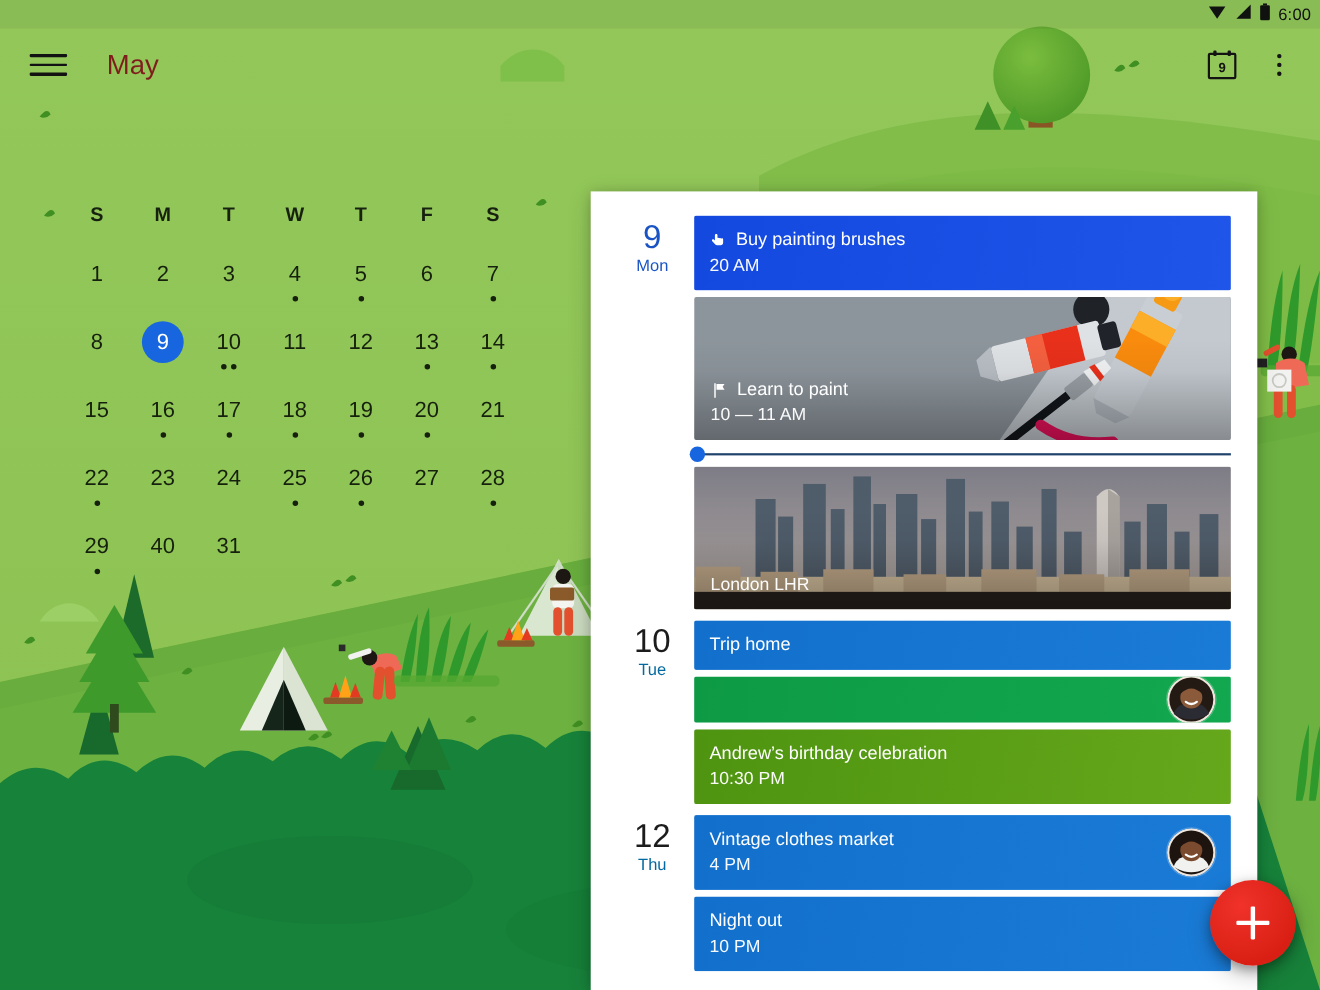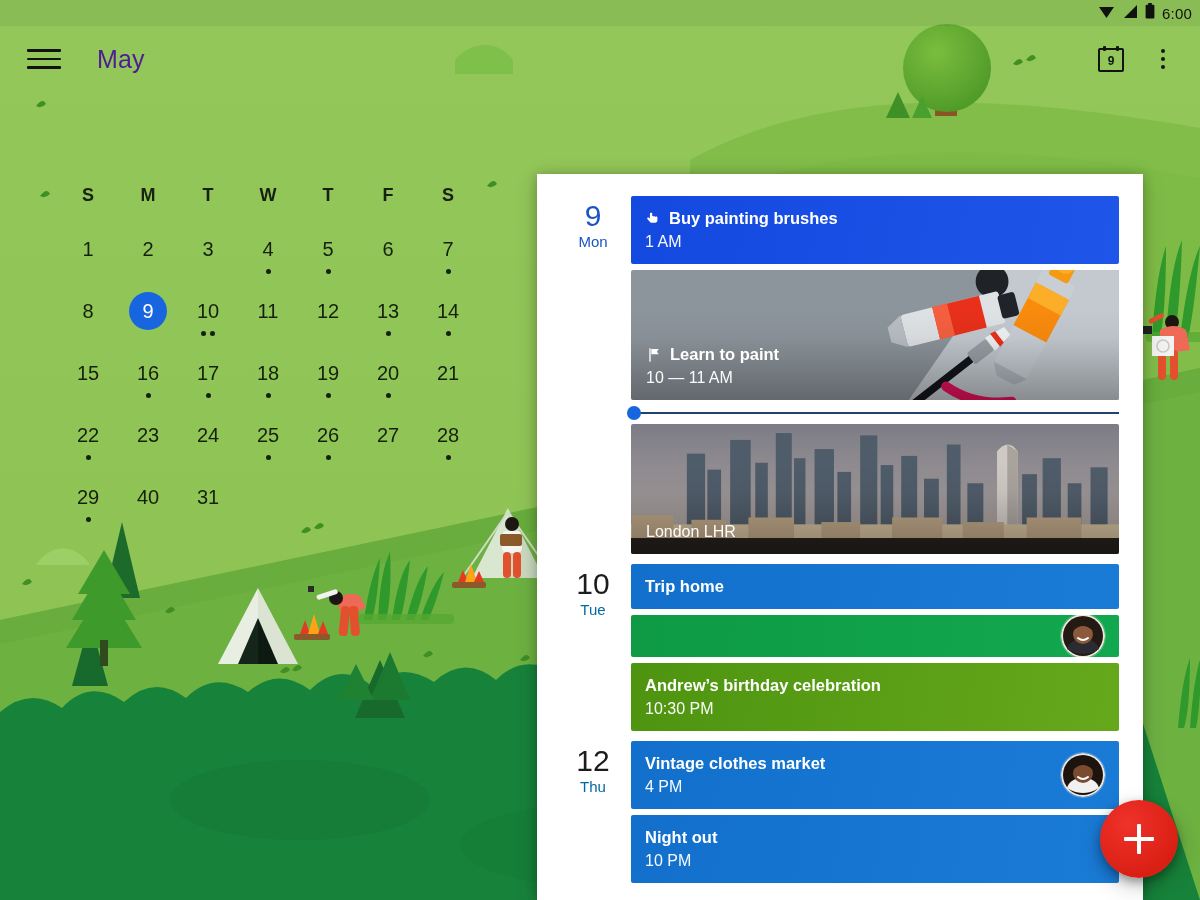--- a/index.html
+++ b/index.html
@@ -27,21 +27,21 @@
 
   
   .appbar {
     position: absolute; top: 26px; left: 0; width: 1200px; height: 66px;
     display: flex; align-items: center; z-index: 35;
   }
   .hamburger { width: 34px; height: 26px; margin-left: 27px; cursor: pointer;
     display: flex; flex-direction: column; justify-content: space-between; padding: 3px 0; }
   .hamburger span { display: block; height: 2.6px; background: #121212; border-radius: 1px; }
   .appbar-title {
-    margin-left: 36px; font-size: 25px; font-weight: 500; color: #4c1d95; letter-spacing: .1px;
+    margin-left: 36px; font-size: 25px; font-weight: 500; color: #7f1d1d; letter-spacing: .1px;
   }
   .appbar-right { margin-left: auto; display: flex; align-items: center; gap: 6px; padding-right: 14px; }
   .icon-btn { width: 46px; height: 46px; display: flex; align-items: center; justify-content: center; cursor: pointer; border-radius: 50%; }
   .today-ico { position: relative; width: 26px; height: 26px; }
   .today-ico .frame { position: absolute; inset: 2px 0 0 0; border: 2.4px solid #131313; border-radius: 2px; }
   .today-ico .nub { position: absolute; top: 0; width: 3px; height: 5px; background: #131313; border-radius: 1px; }
   .today-ico .nub.l { left: 5px; } .today-ico .nub.r { right: 5px; }
   .today-ico .num { position: absolute; left: 0; right: 0; top: 9px; text-align: center;
     font-size: 12px; font-weight: 700; color: #131313; line-height: 13px; }
   .kebab { display: flex; flex-direction: column; gap: 3.6px; align-items: center; }
@@ -81,21 +81,21 @@
   .day-num { font-size: 30px; line-height: 32px; color: #1c1c1c; font-weight: 400; }
   .day-dow { font-size: 15px; color: #0369a1; margin-top: 1px; }
   .day-block.is-today .day-num,
   .day-block.is-today .day-dow { color: #1a54c4; }
   .day-events { flex: 1; display: flex; flex-direction: column; gap: 6px; min-width: 0; }
 
   .ev {
     position: relative; border-radius: 2px; overflow: hidden;
     padding: 12px 14px; cursor: pointer; color: #fff; min-height: 42px;
   }
-  .ev .ev-title { font-size: 16.5px; font-weight: 700; line-height: 21px; display: flex; align-items: center; gap: 8px; }
+  .ev .ev-title { font-size: 16.5px; font-weight: 400; line-height: 21px; display: flex; align-items: center; gap: 8px; }
   .ev .ev-sub { font-size: 16px; font-weight: 400; line-height: 21px; margin-top: 2px; opacity: .97; }
   .ev.tall { min-height: 130px; display: flex; flex-direction: column; justify-content: flex-end; padding-left: 15px; }
   .ev .ev-art { position: absolute; inset: 0; z-index: 0; }
   .ev .ev-text { position: relative; z-index: 2; }
   .ev .scrim { position: absolute; inset: 0; z-index: 1;
     background: linear-gradient(to top, rgba(0,0,0,0.30) 0%, rgba(0,0,0,0.04) 48%, rgba(0,0,0,0) 70%); }
   .avatar {
     position: absolute; right: 14px; top: 50%; transform: translateY(-50%);
     width: 44px; height: 44px; border-radius: 50%; overflow: hidden; z-index: 3;
     box-shadow: 0 0 0 1px rgba(255,255,255,.25);
@@ -532,21 +532,21 @@
           <div class="day-gutter">
             <div class="day-num">9</div>
             <div class="day-dow">Mon</div>
           </div>
           <div class="day-events">
             <div class="ev"><span class="ev-art" style="background:linear-gradient(100deg,#1449e0,#1f55e8)"></span><span class="ev-text"><span class="ev-title">
                   <span class="ev-ico"><svg width="16" height="16" viewBox="0 0 24 24" fill="#fff">
                       <path d="M9 2.5c-.9 0-1.6.7-1.6 1.6v7.3L6 10.2c-.7-.7-1.8-.6-2.4.1-.5.7-.4 1.6.2 2.2l4.1 4.3c.6.6 1.4 1 2.3 1h5c1.9 0 3.4-1.5 3.4-3.4v-4.6c0-.8-.7-1.5-1.5-1.5-.5 0-.9.2-1.2.6-.2-.6-.8-1-1.4-1-.5 0-.9.2-1.2.5-.3-.5-.8-.8-1.4-.8-.4 0-.7.1-1 .3V4.1c0-.9-.7-1.6-1.6-1.6z"></path>
                     </svg></span>
                   <span>Buy painting brushes</span>
-                </span><div class="ev-sub">1 AM</div></span></div>
+                </span><div class="ev-sub">20 AM</div></span></div>
             <div class="ev tall">
               <span class="ev-art"><svg width="100%" height="100%" viewBox="0 0 446 130" preserveAspectRatio="xMidYMid slice">
                   <rect width="446" height="130" fill="#8d959c"></rect>
                   <path d="M250 130 L340 0 L446 0 L446 130 Z" fill="#c3c9cf"></path>
                   <circle cx="330" cy="16" r="15" fill="#1f2328"></circle>
                   <g transform="rotate(-14 300 48)">
                     <rect x="248" y="34" width="92" height="30" rx="3" fill="#dfe2e5"></rect>
                     <rect x="278" y="34" width="44" height="30" fill="#e8301b"></rect>
                     <rect x="278" y="34" width="14" height="30" fill="#f4603f"></rect>
                     <rect x="338" y="38" width="16" height="22" rx="3" fill="#20242a"></rect>

